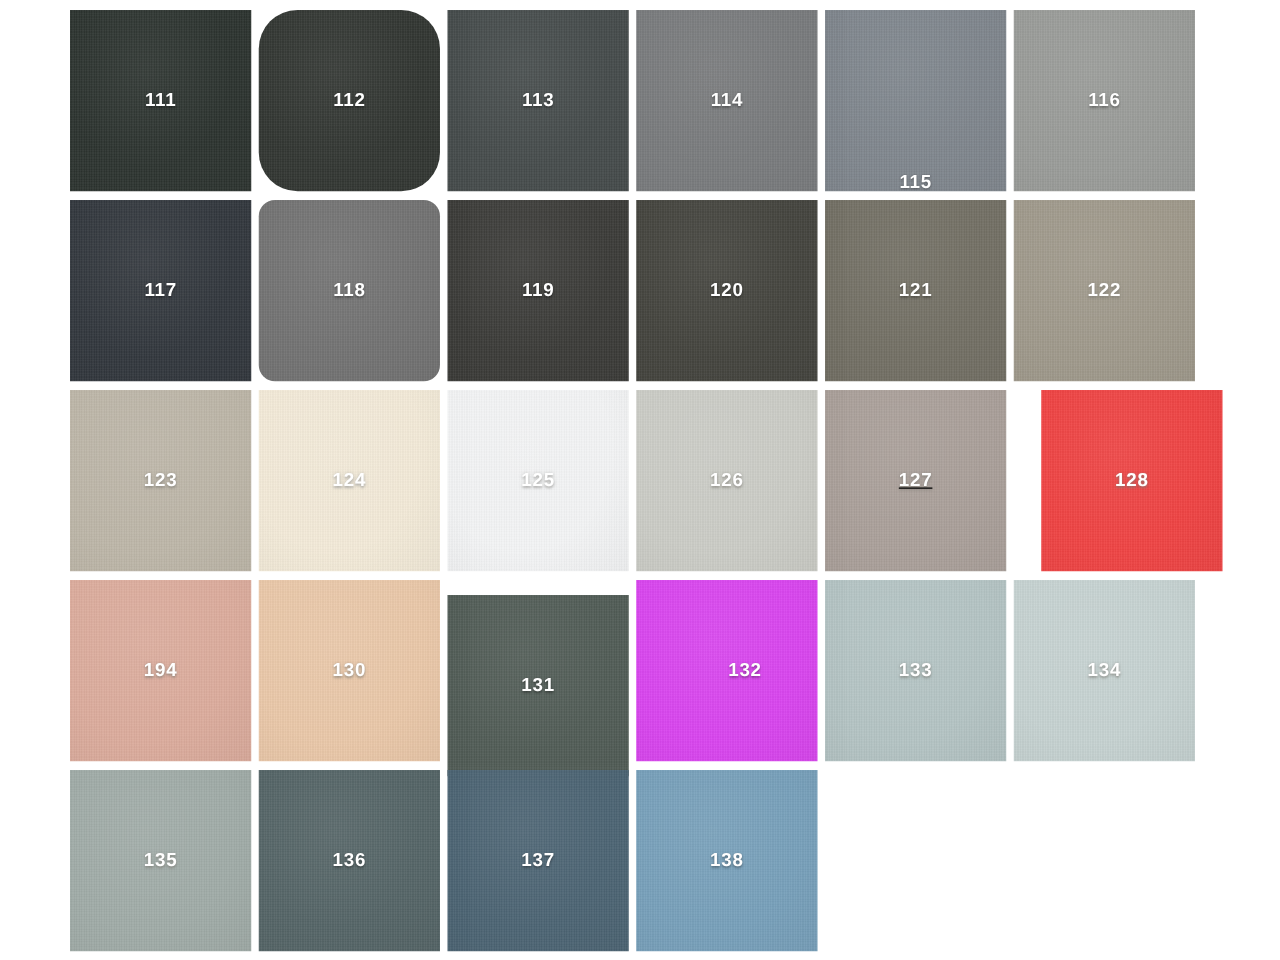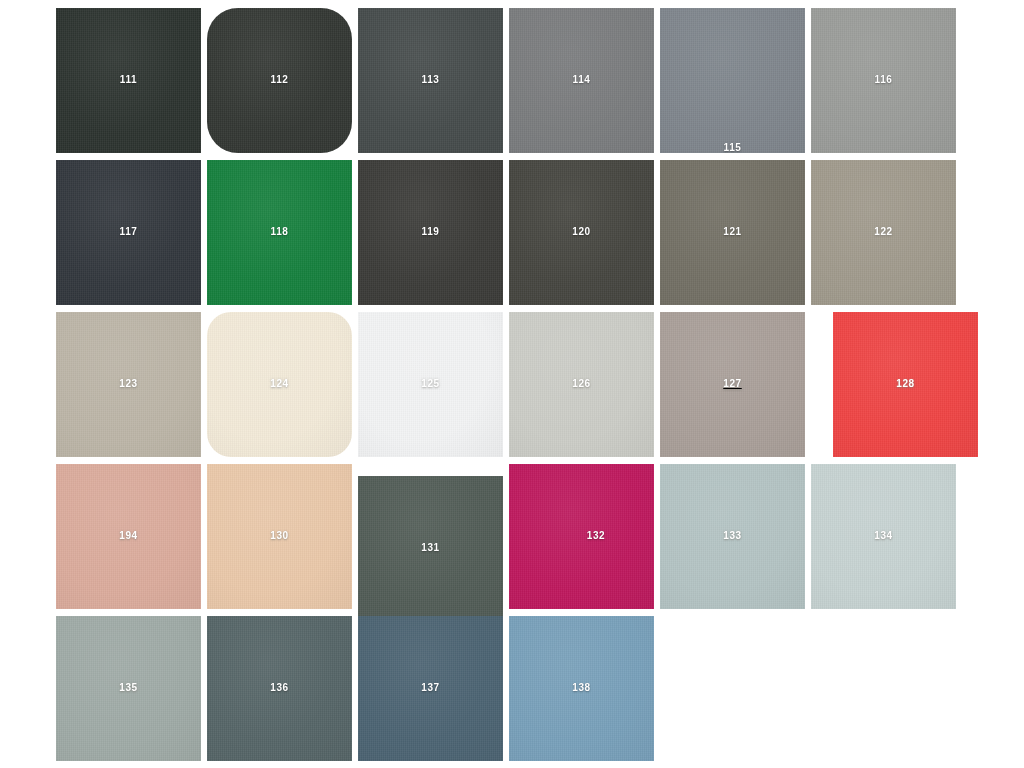--- a/index.html
+++ b/index.html
@@ -67,21 +67,21 @@
         rgba(0,0,0,0.035) 100%
       );
     mix-blend-mode: normal;
   }
 
   .swatch-label {
     position: relative;
     z-index: 2;
     color: #ffffff;
     font-family: "Liberation Sans", sans-serif;
-    font-size: 10px;
+    font-size: 15px;
     font-weight: 700;
     letter-spacing: 0.6px;
     line-height: 1;
     margin-top: -1px;
     text-shadow:
       0 1px 2px rgba(0, 0, 0, 0.30),
       0 0 1px rgba(0, 0, 0, 0.22);
     user-select: none;
   }
 
@@ -116,39 +116,39 @@
     </div>
     <div class="swatch" style="background-color: rgb(126, 133, 140); align-items: flex-end;">
       <span class="swatch-label">115</span>
     </div>
     <div class="swatch" style="background-color: rgb(154, 156, 153);">
       <span class="swatch-label">116</span>
     </div>
     <div class="swatch" style="background-color: rgb(50, 55, 61);">
       <span class="swatch-label">117</span>
     </div>
-    <div class="swatch" style="background-color: #15803d;">
+    <div class="swatch" style="background-color: #737373; border-radius: 13px;">
       <span class="swatch-label">118</span>
     </div>
     <div class="swatch" style="background-color: rgb(59, 59, 56);">
       <span class="swatch-label">119</span>
     </div>
     <div class="swatch" style="background-color: rgb(69, 69, 63);">
       <span class="swatch-label">120</span>
     </div>
     <div class="swatch" style="background-color: rgb(114, 111, 100);">
       <span class="swatch-label">121</span>
     </div>
     <div class="swatch is-light" style="background-color: rgb(160, 154, 140); justify-content: center;">
       <span class="swatch-label">122</span>
     </div>
     <div class="swatch is-light" style="background-color: rgb(188, 181, 167);">
       <span class="swatch-label">123</span>
     </div>
-    <div class="swatch is-verylight" style="background-color: rgb(243, 234, 216); border-radius: 24px;">
+    <div class="swatch is-verylight" style="background-color: rgb(243, 234, 216);">
       <span class="swatch-label">124</span>
     </div>
     <div class="swatch is-verylight" style="background-color: rgb(242, 243, 244);">
       <span class="swatch-label">125</span>
     </div>
     <div class="swatch is-light" style="background-color: rgb(203, 204, 198);">
       <span class="swatch-label">126</span>
     </div>
     <div class="swatch is-light" style="background-color: rgb(169, 159, 153); text-decoration: underline;">
       <span class="swatch-label">127</span>
@@ -158,21 +158,21 @@
     </div>
     <div class="swatch is-light" style="background-color: rgb(219, 171, 156);">
       <span class="swatch-label">194</span>
     </div>
     <div class="swatch is-light" style="background-color: rgb(234, 200, 169);">
       <span class="swatch-label">130</span>
     </div>
     <div class="swatch" style="background-color: rgb(81, 92, 86); margin-top: 12px;">
       <span class="swatch-label">131</span>
     </div>
-    <div class="swatch" style="background-color: #be185d; padding-left: 29px;">
+    <div class="swatch" style="background-color: #d946ef; padding-left: 29px;">
       <span class="swatch-label">132</span>
     </div>
     <div class="swatch is-light" style="background-color: rgb(179, 195, 195);">
       <span class="swatch-label">133</span>
     </div>
     <div class="swatch is-light" style="background-color: rgb(198, 210, 209);">
       <span class="swatch-label">134</span>
     </div>
     <div class="swatch is-light" style="background-color: rgb(159, 170, 166);">
       <span class="swatch-label">135</span>

